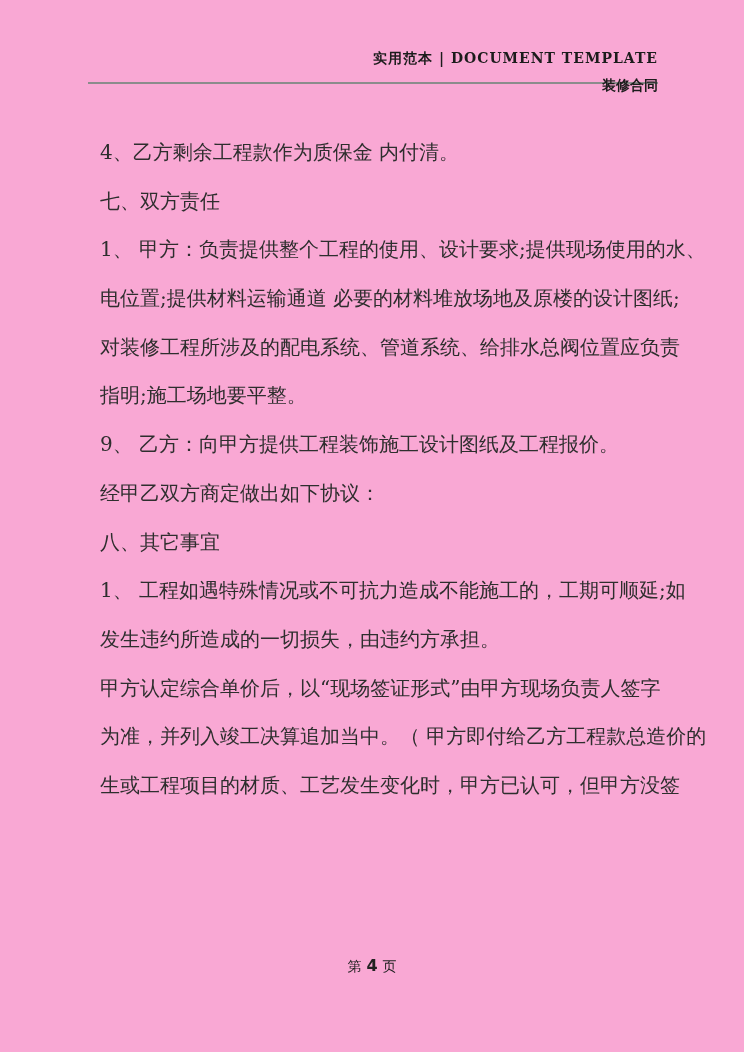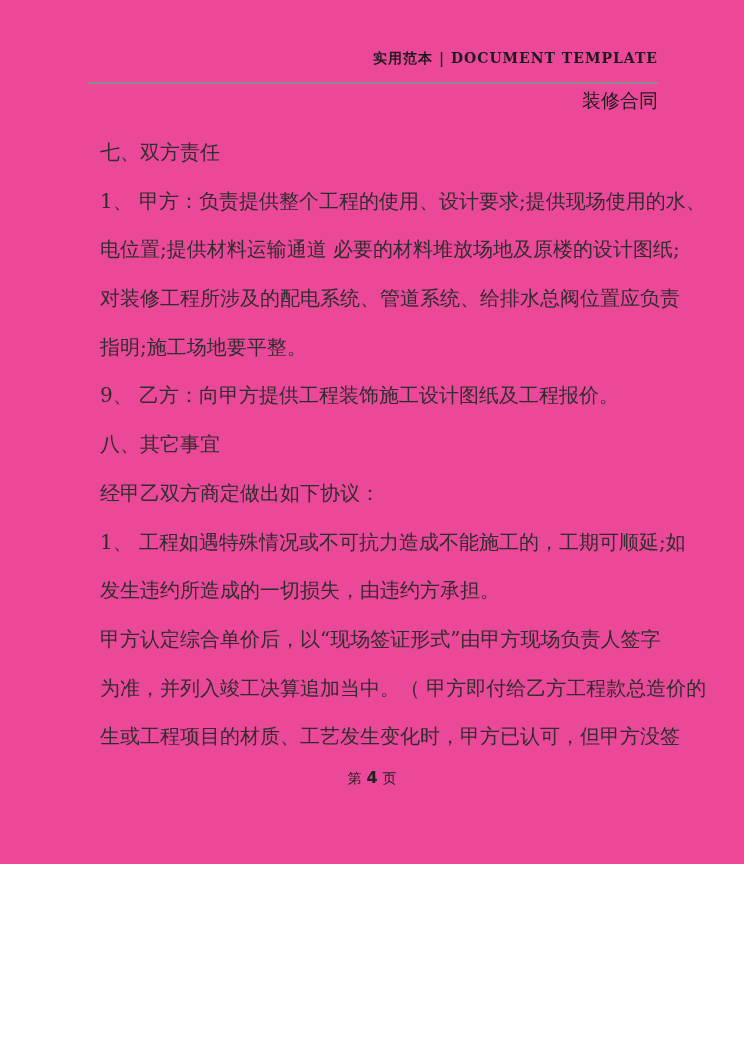--- a/index.html
+++ b/index.html
@@ -4,22 +4,22 @@
 <style>
   * { box-sizing: border-box; }
   html, body {
     margin: 0;
     padding: 0;
     background: #ffffff;
   }
   .page {
     position: relative;
     width: 744px;
-    height: 864px;
-    background: #ec4899;
+    height: 1052px;
+    background: #f9a8d4;
     font-family: "DejaVu Serif", "Liberation Serif", serif;
     color: #2e2e2e;
     overflow: hidden;
   }
   .header-brand {
     position: absolute;
     top: 50px;
     right: 86px;
     font-size: 14px;
     font-weight: bold;
@@ -30,24 +30,24 @@
   .header-rule {
     position: absolute;
     top: 82px;
     left: 88px;
     right: 86px;
     height: 2px;
     background: #8c8c8c;
   }
   .doc-title {
     position: absolute;
-    top: 88px;
+    top: 77px;
     right: 86px;
-    font-size: 19px;
-    font-weight: normal;
+    font-size: 14px;
+    font-weight: bold;
     color: #1c1c1c;
     white-space: nowrap;
   }
   .doc-body {
     position: absolute;
     top: 128px;
     left: 100px;
     width: 566px;
   }
   .doc-line {
@@ -80,28 +80,29 @@
 
 <div class="page">
 
   <div class="header-brand">实用范本 | DOCUMENT TEMPLATE</div>
 
   <div class="header-rule"></div>
 
   <div class="doc-title">装修合同</div>
 
   <div class="doc-body">
+    <div class="doc-line">4、乙方剩余工程款作为质保金 内付清。</div>
     <div class="doc-line">七、双方责任</div>
     <div class="doc-line">1、 甲方：负责提供整个工程的使用、设计要求;提供现场使用的水、</div>
     <div class="doc-line">电位置;提供材料运输通道 必要的材料堆放场地及原楼的设计图纸;</div>
     <div class="doc-line">对装修工程所涉及的配电系统、管道系统、给排水总阀位置应负责</div>
     <div class="doc-line">指明;施工场地要平整。</div>
     <div class="doc-line">9、 乙方：向甲方提供工程装饰施工设计图纸及工程报价。</div>
+    <div class="doc-line">经甲乙双方商定做出如下协议：</div>
     <div class="doc-line">八、其它事宜</div>
-    <div class="doc-line">经甲乙双方商定做出如下协议：</div>
     <div class="doc-line">1、 工程如遇特殊情况或不可抗力造成不能施工的，工期可顺延;如</div>
     <div class="doc-line">发生违约所造成的一切损失，由违约方承担。</div>
     <div class="doc-line">甲方认定综合单价后，以“现场签证形式”由甲方现场负责人签字</div>
     <div class="doc-line">为准，并列入竣工决算追加当中。（ 甲方即付给乙方工程款总造价的</div>
     <div class="doc-line">生或工程项目的材质、工艺发生变化时，甲方已认可，但甲方没签</div>
   </div>
 
   <div class="page-footer">
     <span>第</span><span class="page-num">4</span><span>页</span>
   </div>

